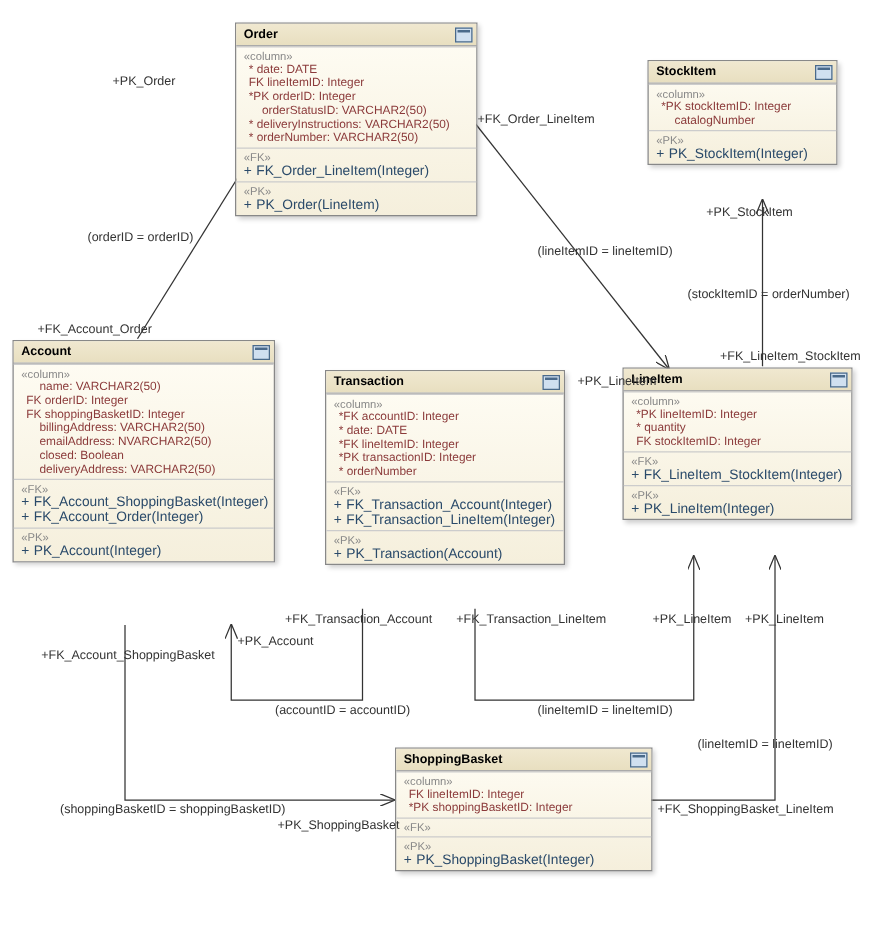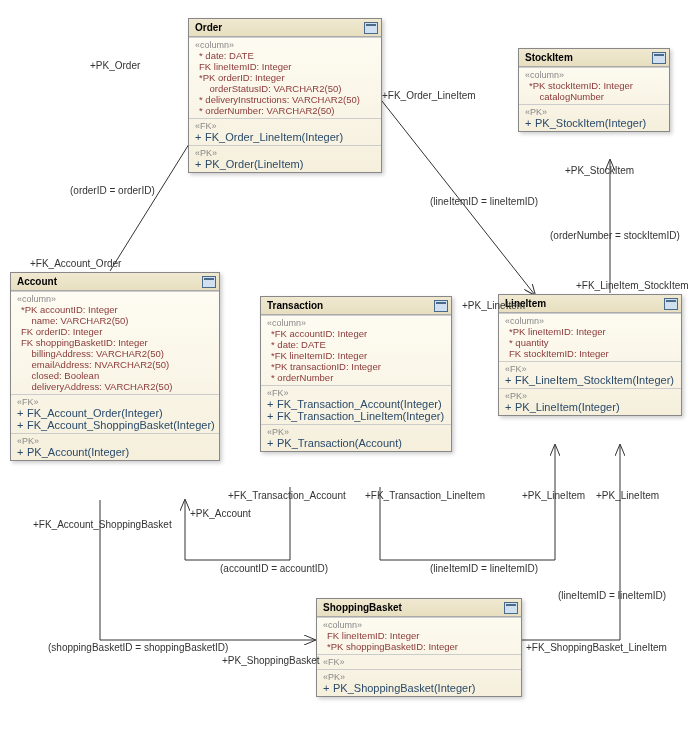--- a/index.html
+++ b/index.html
@@ -76,35 +76,34 @@
         <div class="op">PK_StockItem(Integer)</div>
       </div>
     </div>
 </div>
 
 <div class="entity" style="left:10px;top:272px;width:208px">
   <div class="entity-header"><span>Account</span><span class="entity-icon"></span></div>
   <div class="section">
       <div class="stereo">«column»</div>
       <div id="cols-account">
-        <div class="attr"><span class="fk-label">*PK</span> accountID: Integer</div>
         <div class="attr">&nbsp;&nbsp;&nbsp;&nbsp;name: VARCHAR2(50)</div>
         <div class="attr"><span class="fk-label">FK</span> orderID: Integer</div>
         <div class="attr"><span class="fk-label">FK</span> shoppingBasketID: Integer</div>
         <div class="attr">&nbsp;&nbsp;&nbsp;&nbsp;billingAddress: VARCHAR2(50)</div>
         <div class="attr">&nbsp;&nbsp;&nbsp;&nbsp;emailAddress: NVARCHAR2(50)</div>
         <div class="attr">&nbsp;&nbsp;&nbsp;&nbsp;closed: Boolean</div>
         <div class="attr">&nbsp;&nbsp;&nbsp;&nbsp;deliveryAddress: VARCHAR2(50)</div>
       </div>
     </div>
   <div class="section">
       <div class="stereo">«FK»</div>
       <div id="fks-account">
+        <div class="op">FK_Account_ShoppingBasket(Integer)</div>
         <div class="op">FK_Account_Order(Integer)</div>
-        <div class="op">FK_Account_ShoppingBasket(Integer)</div>
       </div>
     </div>
   <div class="section">
       <div class="stereo">«PK»</div>
       <div id="pks-account">
         <div class="op">PK_Account(Integer)</div>
       </div>
     </div>
 </div>
 
@@ -178,21 +177,21 @@
       </div>
     </div>
 </div>
 
 <div class="conn-label" style="left:90px;top:60px">+PK_Order</div>
 <div class="conn-label" style="left:70px;top:185px">(orderID = orderID)</div>
 <div class="conn-label" style="left:30px;top:258px">+FK_Account_Order</div>
 <div class="conn-label" style="left:382px;top:90px">+FK_Order_LineItem</div>
 <div class="conn-label" style="left:430px;top:196px;width:60px">(lineItemID = lineItemID)</div>
 <div class="conn-label" style="left:565px;top:165px">+PK_StockItem</div>
-<div class="conn-label" style="left:550px;top:230px">(orderNumber = stockItemID)</div>
+<div class="conn-label" style="left:550px;top:230px">(stockItemID = orderNumber)</div>
 <div class="conn-label" style="left:576px;top:280px">+FK_LineItem_StockItem</div>
 <div class="conn-label" style="left:462px;top:300px">+PK_LineItem</div>
 <div class="conn-label" style="left:33px;top:519px">+FK_Account_ShoppingBasket</div>
 <div class="conn-label" style="left:190px;top:508px">+PK_Account</div>
 <div class="conn-label" style="left:228px;top:490px">+FK_Transaction_Account</div>
 <div class="conn-label" style="left:365px;top:490px">+FK_Transaction_LineItem</div>
 <div class="conn-label" style="left:522px;top:490px">+PK_LineItem</div>
 <div class="conn-label" style="left:596px;top:490px">+PK_LineItem</div>
 <div class="conn-label" style="left:220px;top:563px">(accountID = accountID)</div>
 <div class="conn-label" style="left:430px;top:563px">(lineItemID = lineItemID)</div>

